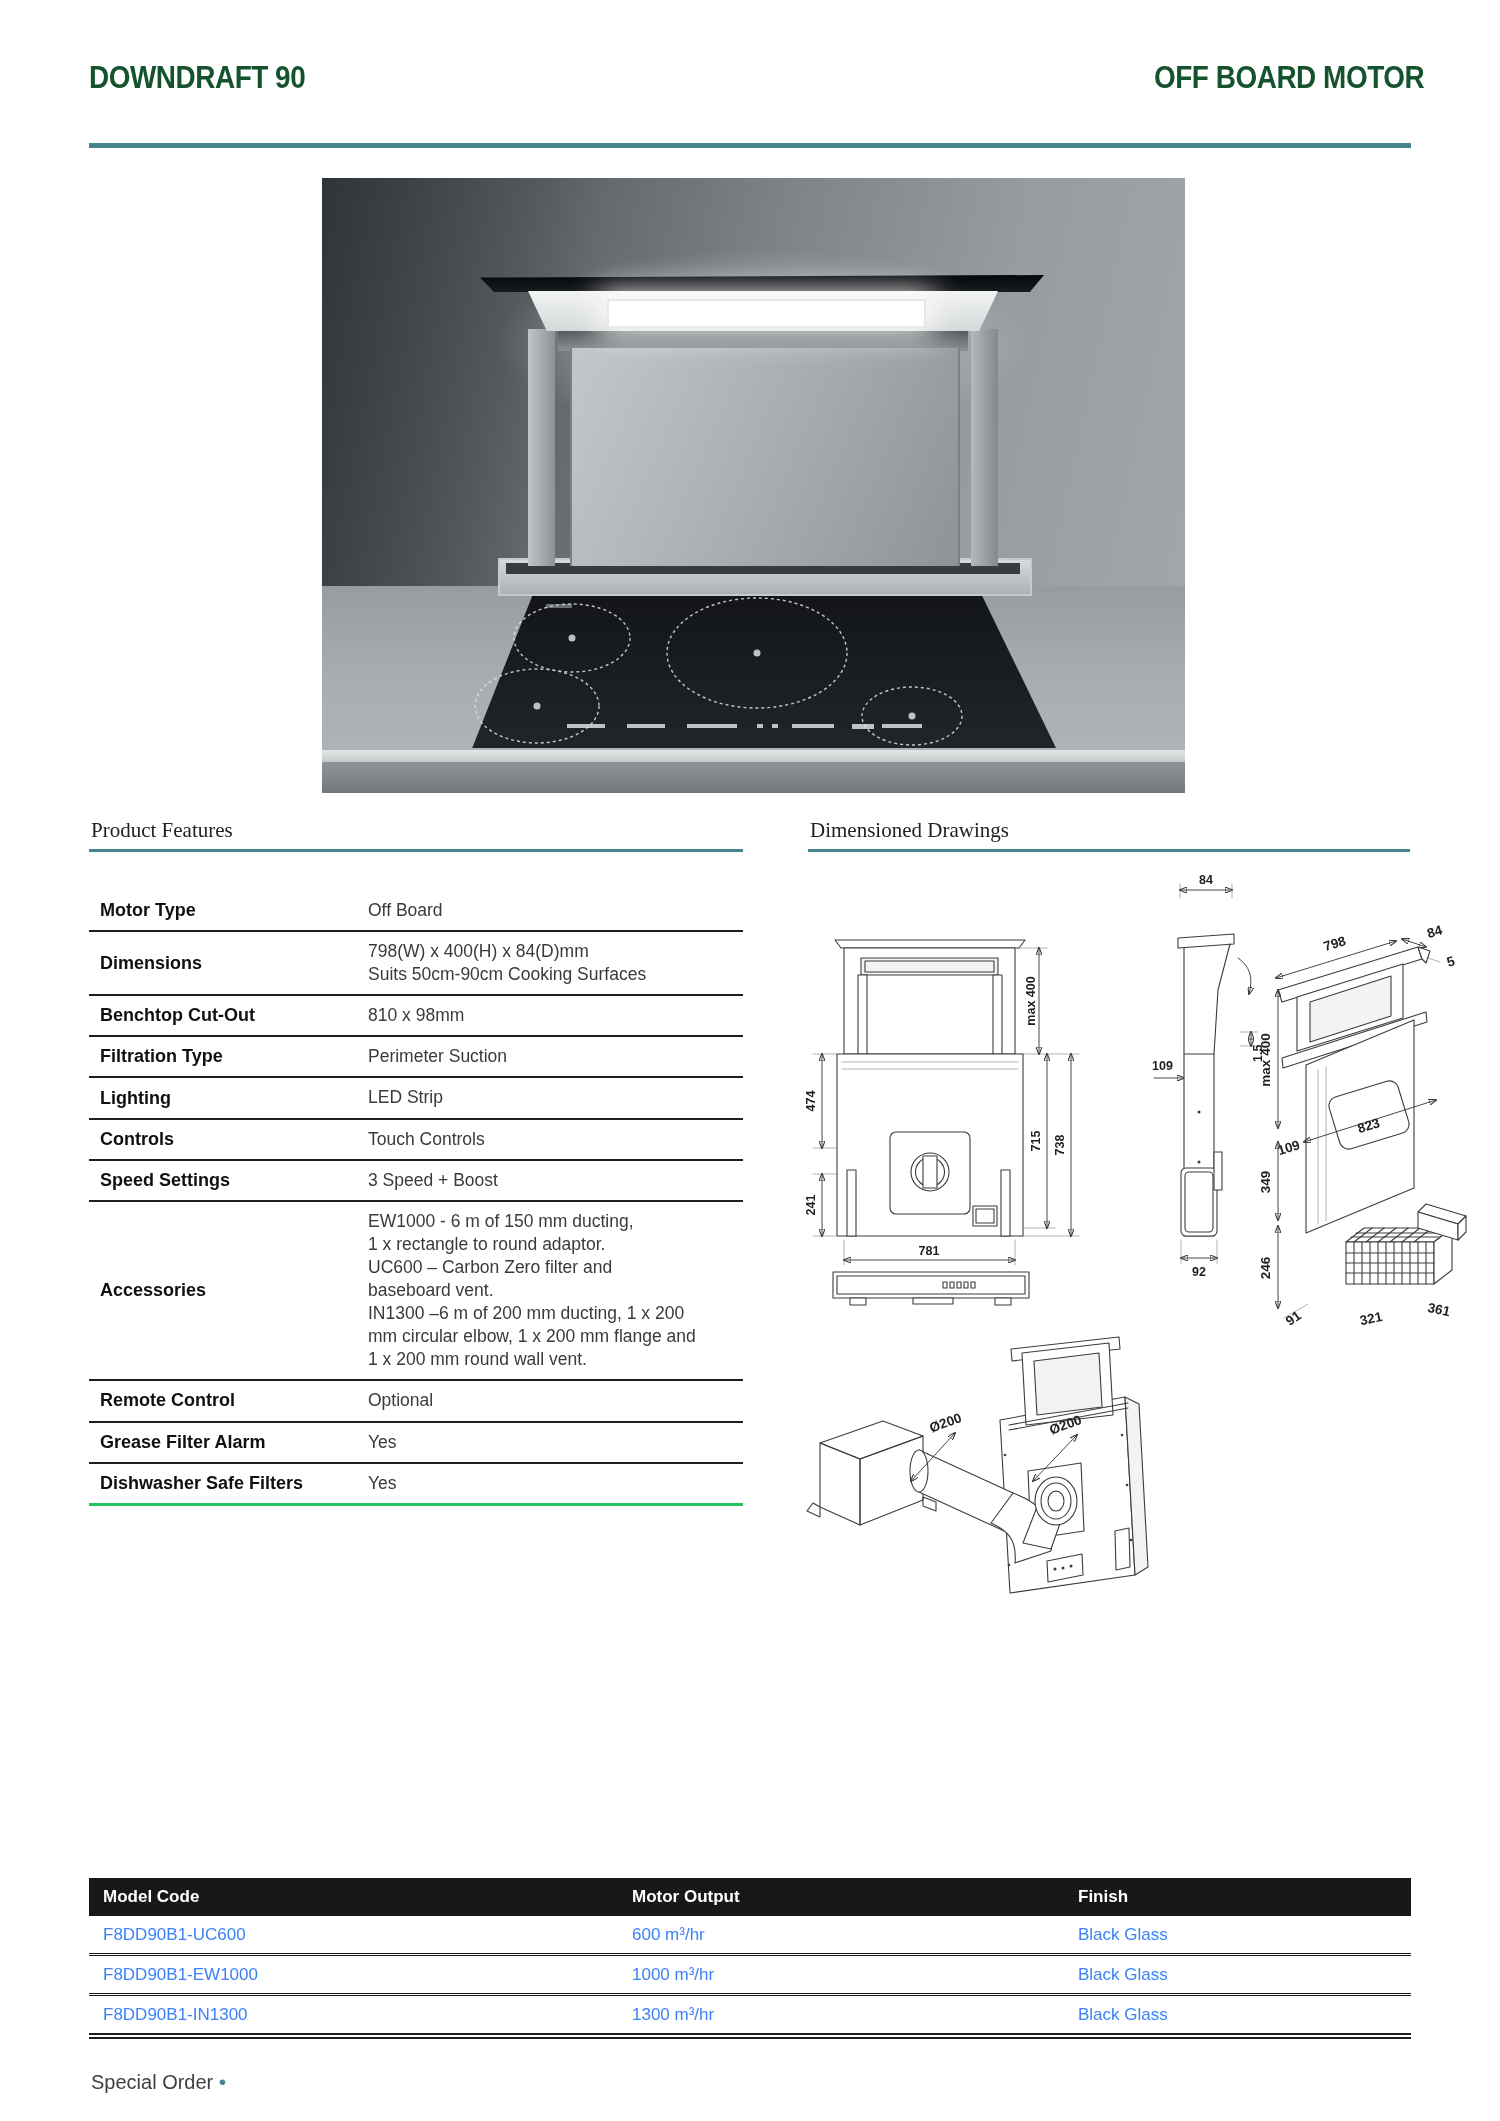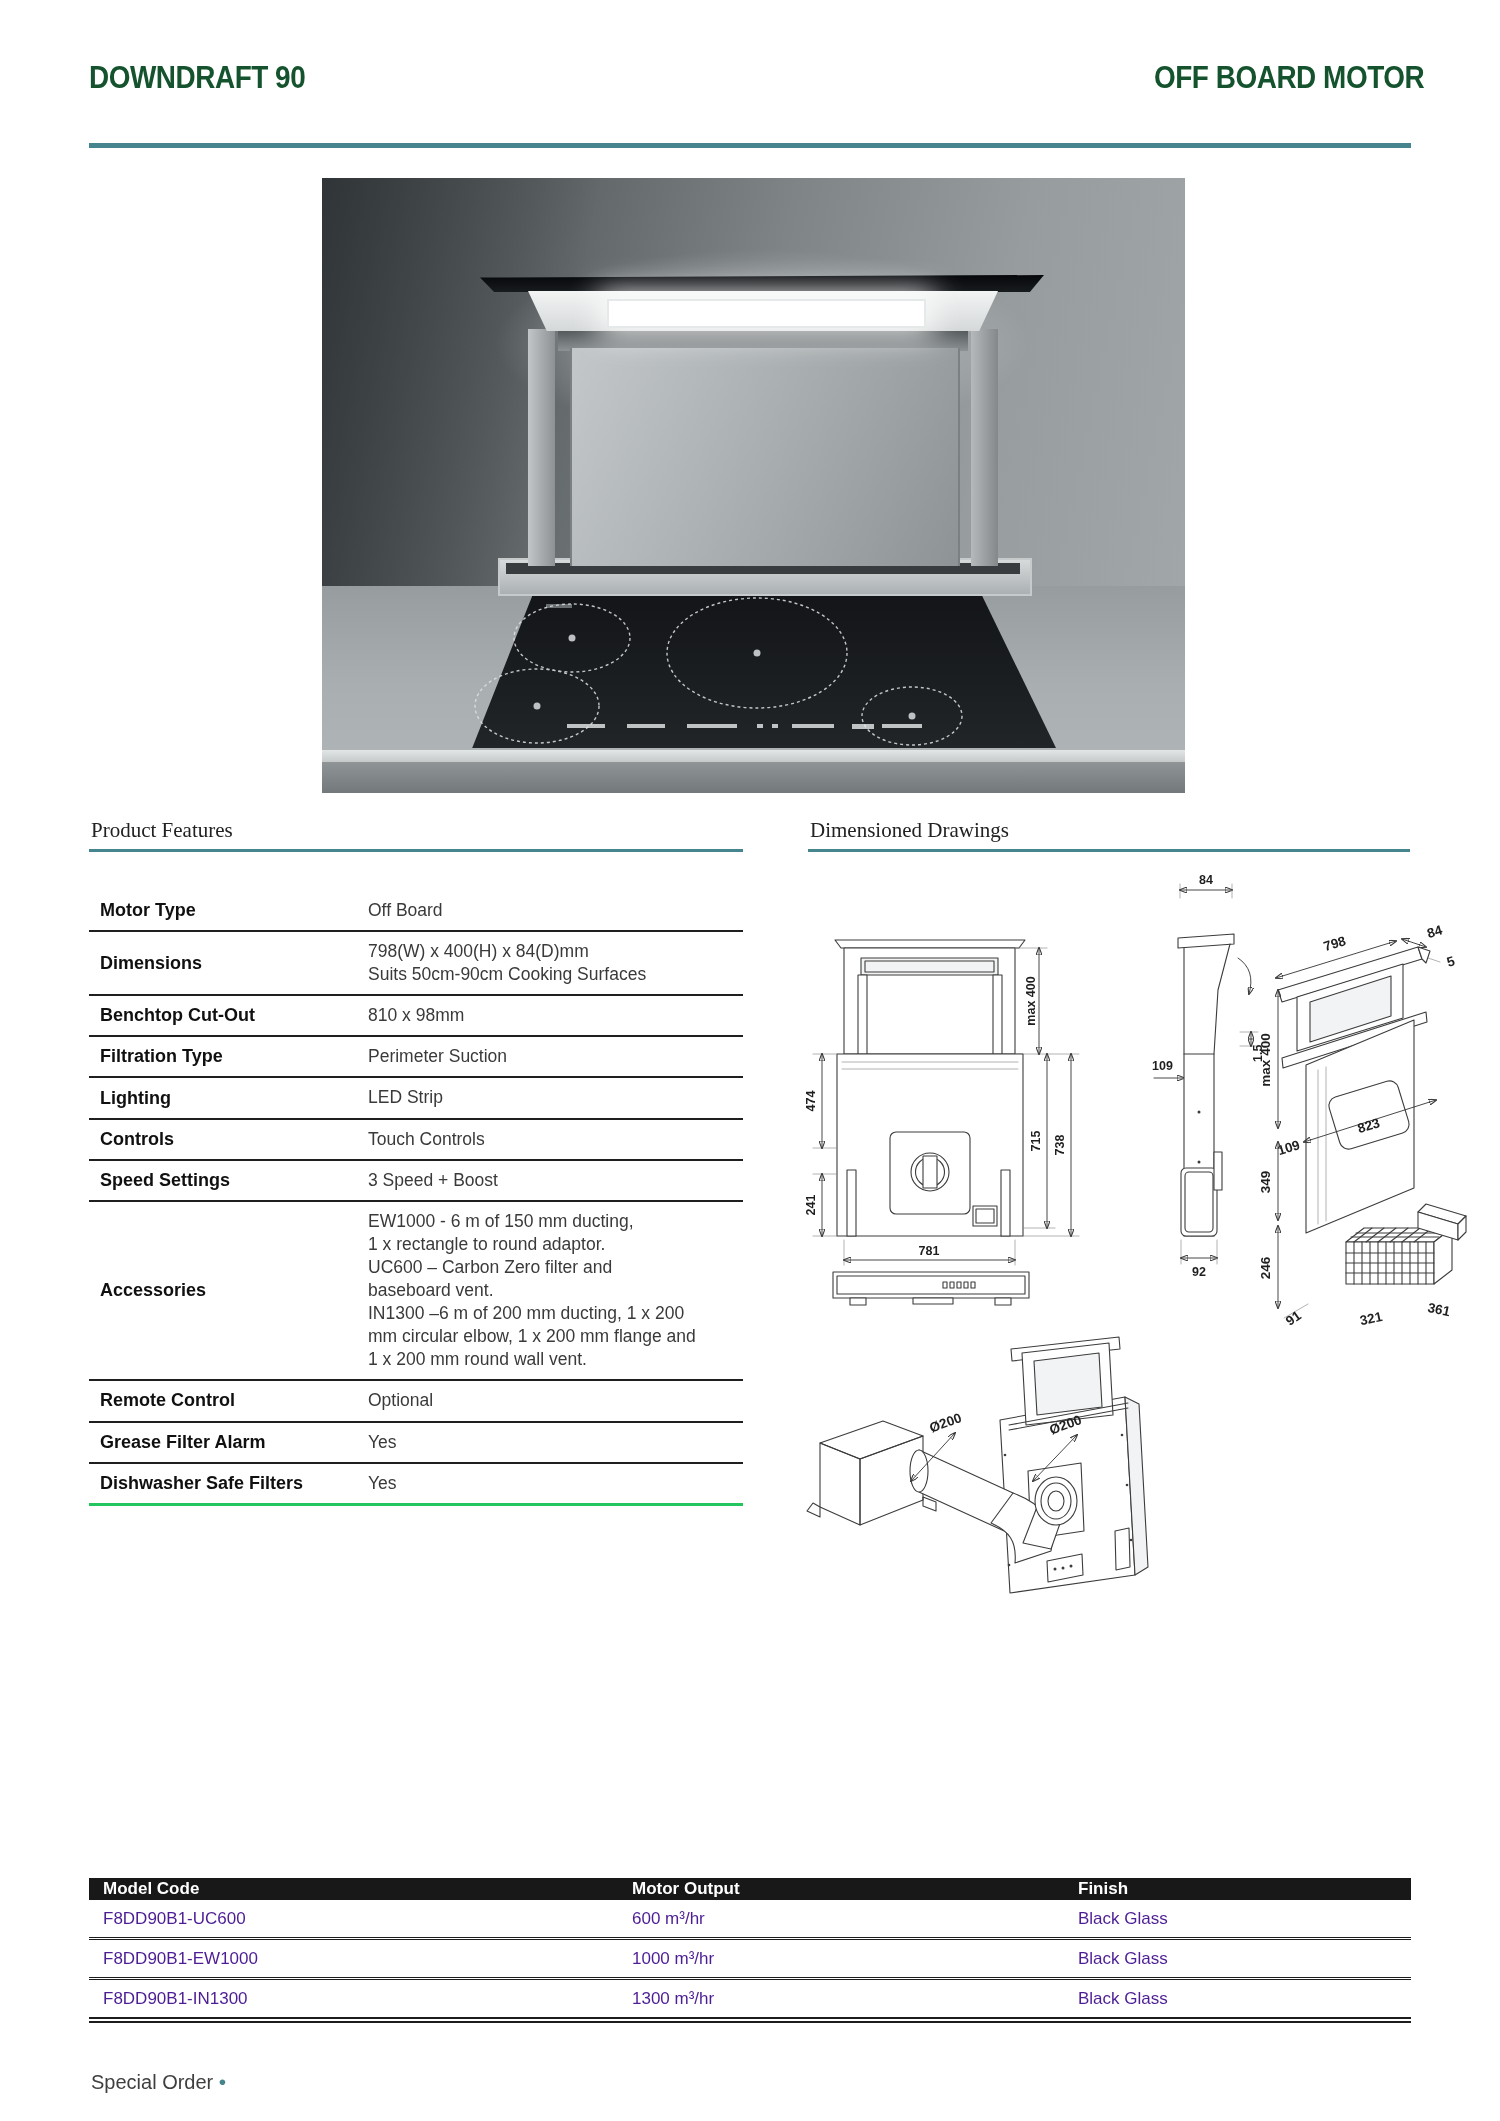--- a/index.html
+++ b/index.html
@@ -60,24 +60,24 @@
   .tech .f{fill:#ffffff;}
   .tech .fg{fill:#f2f3f4;}
   .tech .fd{fill:#3c3c3c;stroke:none;}
   .tech .thin{stroke-width:.65;stroke:#8a8a8a;}
   .tech .dim{stroke-width:.9;stroke:#333;}
   .tech text{font-family:"Liberation Sans",sans-serif;font-size:12.5px;font-weight:600;fill:#1f1f1f;stroke:none;}
   .tech text.big{font-size:13.5px;}
 
   
   .models{position:absolute;left:89px;top:1878px;width:1322px;font-size:17px;}
-  .mhead{display:grid;grid-template-columns:529px 446px 1fr;align-items:center;height:22px;
+  .mhead{display:grid;grid-template-columns:529px 446px 1fr;align-items:center;height:38px;
          background:#181818;color:#ffffff;font-weight:700;padding-left:14px;}
   .mrow{display:grid;grid-template-columns:529px 446px 1fr;align-items:center;height:37px;
-        color:#4c1d95;padding-left:14px;border-bottom:3px double #1c1c1c;}
+        color:#3b82f6;padding-left:14px;border-bottom:3px double #1c1c1c;}
   .mrow:last-child{border-bottom:6px double #1c1c1c;}
 
   
   .footer{position:absolute;left:91px;top:2070px;font-size:20px;color:#3f3f3f;}
   .footer .dot{color:#47858e;font-size:21px;}
 </style>
 </head>
 <body>
 
 <div class="page">

